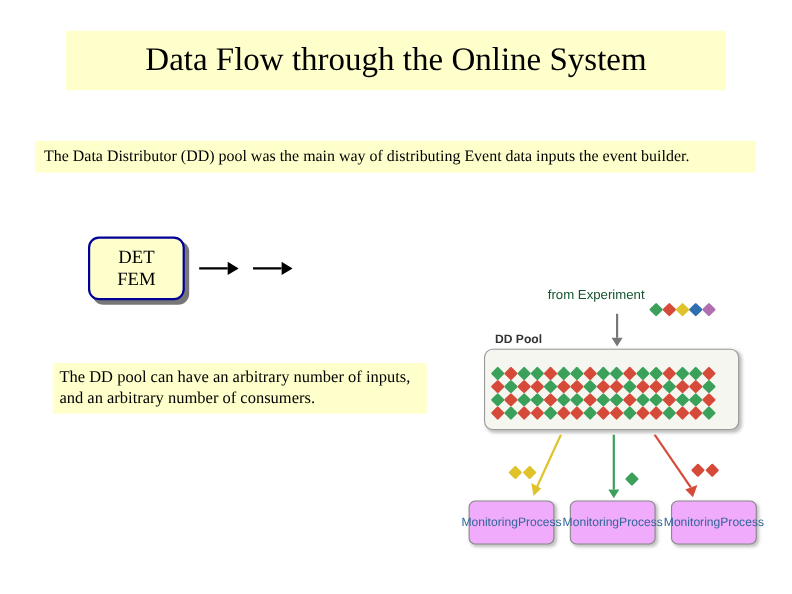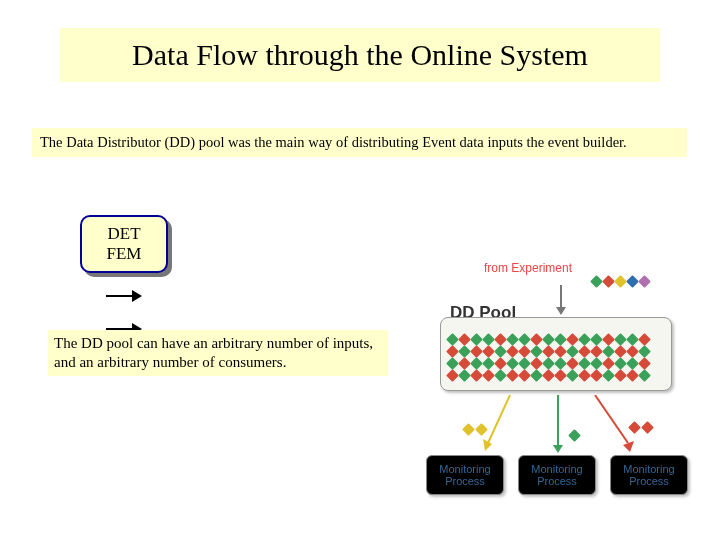--- a/index.html
+++ b/index.html
@@ -32,21 +32,20 @@
     color: #000;
     padding: 6px 8px;
   }
   .flow-row {
     position: absolute;
     left: 80px;
     top: 215px;
     display: flex;
     align-items: center;
     gap: 13px;
-    flex-direction: column;
   }
   .node {
     position: relative;
     width: 88px;
     height: 58px;
     background: #ffffcc;
     border: 2px solid #000099;
     border-radius: 10px;
     display: flex;
     align-items: center;
@@ -79,44 +78,44 @@
   .diagram {
     position: absolute;
     left: 420px;
     top: 255px;
     width: 280px;
     height: 255px;
     font-family: Arial, Helvetica, sans-serif;
   }
   .from-exp {
     position: absolute;
-    left: 64px;
+    left: 78px;
     top: 6px;
     font-size: 12px;
-    color: #ef4444;
+    color: #14532d;
   }
   .dia-arrow {
     position: absolute;
   }
   .pool-box {
     position: absolute;
     left: 20px;
     top: 62px;
     width: 232px;
     height: 74px;
     background: #f6f6f0;
     border: 1px solid #999;
     border-radius: 8px;
     box-shadow: 2px 2px 3px rgba(0,0,0,0.25);
   }
   .pool-label {
     position: absolute;
     left: 30px;
     top: 48px;
-    font-size: 17px;
+    font-size: 11px;
     font-weight: bold;
     color: #333;
   }
   .dot-grid {
     position: absolute;
     left: 28px;
     top: 80px;
     display: flex;
     flex-direction: column;
     gap: 3px;
@@ -134,28 +133,28 @@
   .consumers {
     position: absolute;
     left: 6px;
     top: 200px;
     display: flex;
     gap: 14px;
   }
   .consumer {
     width: 78px;
     height: 40px;
-    background: #000000;
+    background: #f0abfc;
     border: 1px solid #888;
     border-radius: 6px;
     box-shadow: 2px 2px 3px rgba(0,0,0,0.25);
     font-size: 11px;
     color: #336699;
     display: flex;
-    flex-direction: column;
+    flex-direction: row;
     align-items: center;
     justify-content: center;
     line-height: 1.1;
   }
   .input-stream {
     position: absolute;
     top: 22px;
     display: flex;
     gap: 3px;
   }

